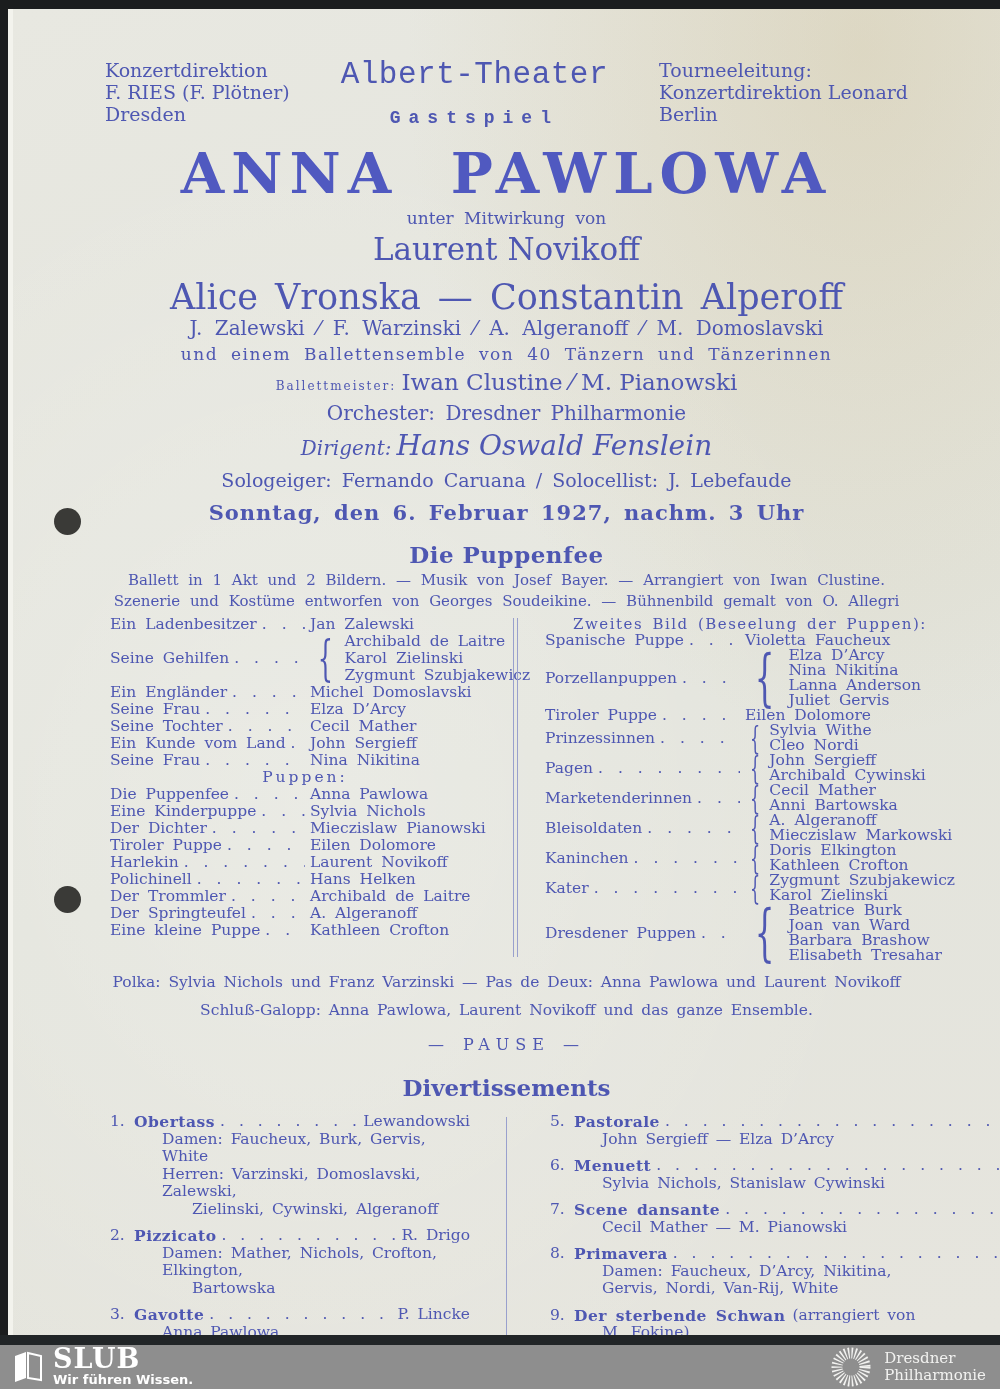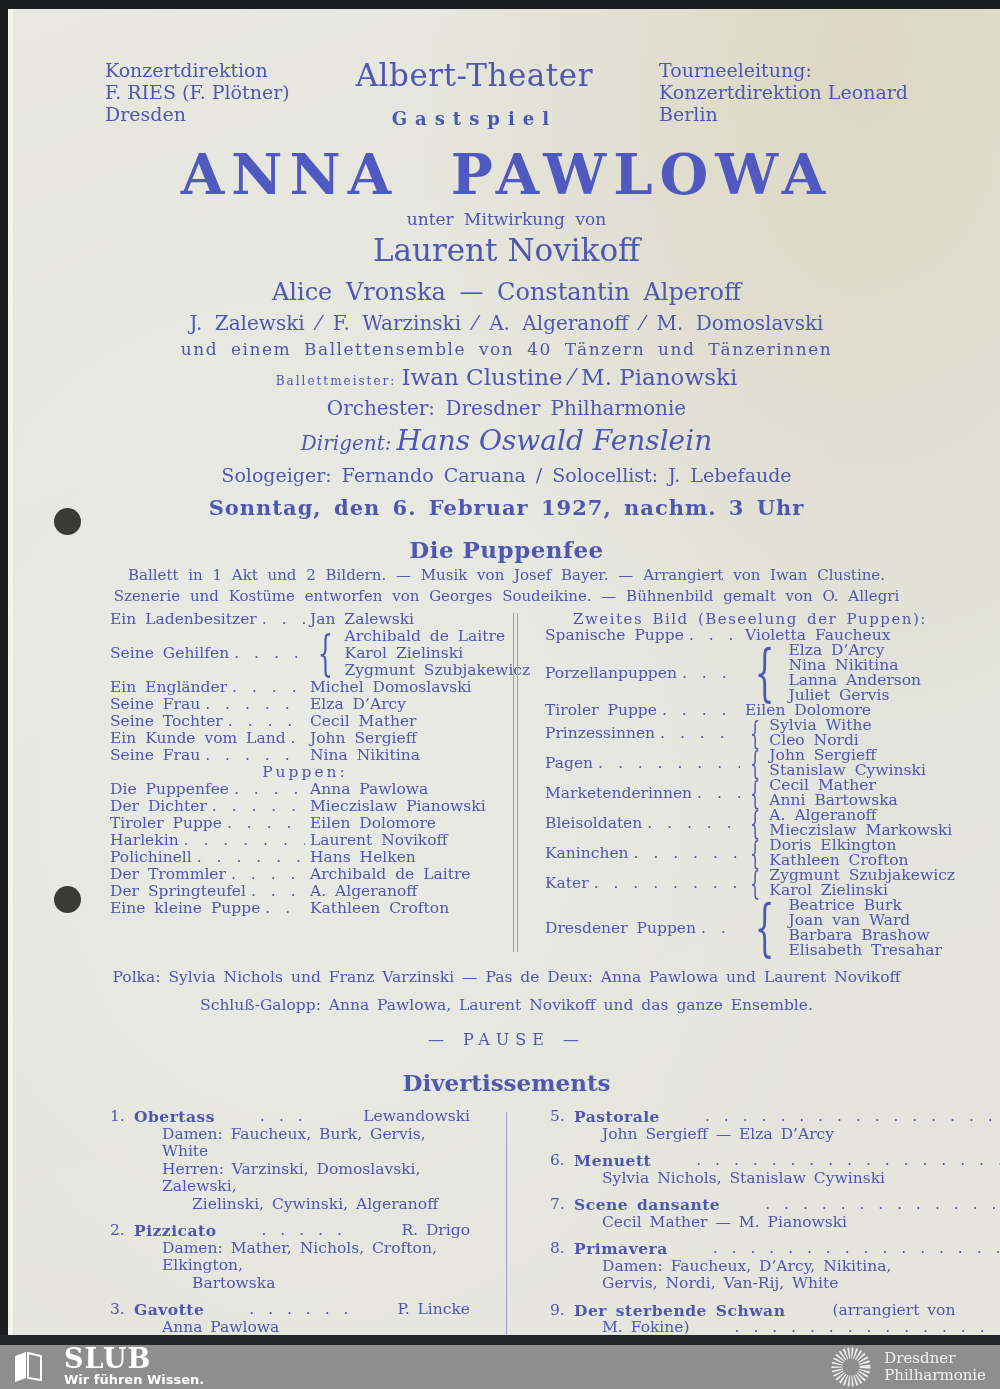--- a/index.html
+++ b/index.html
@@ -23,33 +23,33 @@
       linear-gradient(160deg,#e8e8e1 0%, #e3e4dc 55%, #e6e5de 100%);
     border-left:5px solid #f3f3ed;
   }
   .punch{position:absolute;width:27px;height:27px;border-radius:50%;background:#3a3a37;}
   .punch.top{left:54px;top:508px;}
   .punch.bottom{left:54px;top:886px;}
 
   
   .hdr{display:flex;justify-content:space-between;padding:50px 92px 0 92px;}
   .hdr-col{font-size:19px;line-height:22px;white-space:nowrap;}
-  .hdr-center{text-align:center;}
+  .hdr-center{text-align:center;font-family:Liberation Mono, monospace;}
   .theater-title{font-size:31px;line-height:32px;letter-spacing:.5px;}
   .gastspiel{margin-top:17px;font-size:18px;font-weight:bold;letter-spacing:8px;}
 
   
   .c{text-align:center;}
   .main-title{
     margin-top:16px;font-size:56px;font-weight:bold;letter-spacing:7px;word-spacing:26px;
     color:var(--ink-strong);line-height:58px;
   }
   .with-line{margin-top:6px;font-size:17px;word-spacing:5px;}
   .star2{margin-top:4px;font-size:31px;line-height:34px;}
-  .star3{margin-top:10px;font-size:24px;line-height:30px;word-spacing:6px;}
+  .star3{margin-top:16px;font-size:35px;line-height:30px;word-spacing:6px;}
   .soloists{margin-top:4px;font-size:20px;word-spacing:6px;}
   .ensemble{margin-top:4px;font-size:17px;letter-spacing:1.5px;word-spacing:6px;}
   .bmline{margin-top:5px;}
   .lbl-sm{font-size:12px;letter-spacing:2px;}
   .nm-md{font-size:23px;}
   .orch{margin-top:6px;font-size:20px;word-spacing:4px;}
   .dirline{margin-top:4px;font-style:italic;}
   .lbl-dir{font-size:20px;}
   .nm-lg{font-size:28px;}
   .sololine{margin-top:7px;font-size:19px;word-spacing:4px;}
@@ -95,34 +95,34 @@
   .div-cols{position:relative;display:flex;margin:12px 100px 0 97px;}
   .div-left{width:360px;flex:0 0 360px;}
   .div-right{flex:1;margin-left:80px;}
   .vdiv2{
     position:absolute;left:396px;top:4px;bottom:10px;width:2px;
     border-left:1px solid #99a0cd;
   }
   .div-item{display:flex;font-size:15.5px;line-height:17.5px;margin-bottom:9px;word-spacing:3px;}
   .div-num{width:24px;flex:0 0 24px;}
   .div-body{flex:1;min-width:0;}
-  .div-trow{display:flex;align-items:flex-end;gap:40px;}
+  .div-trow{display:flex;align-items:flex-end;}
   .div-t{font-weight:bold;letter-spacing:.5px;white-space:nowrap;}
   .div-suffix{margin-left:7px;white-space:nowrap;}
   .div-comp{white-space:nowrap;}
   .div-detail{padding-left:28px;}
   .ind2{padding-left:58px;}
   .prew{white-space:nowrap;}
 
   
   .scan-footer{position:absolute;left:0;right:0;bottom:0;height:54px;}
   .f-dark{height:10px;background:#212527;}
   .f-gray{height:44px;background:#8e8e8e;display:flex;justify-content:space-between;align-items:center;
           font-family:"DejaVu Sans","Liberation Sans",sans-serif;}
-  .slub{display:flex;align-items:center;padding-left:13px;gap:21px;}
+  .slub{display:flex;align-items:center;padding-left:13px;gap:10px;}
   .slub-txt{color:#fff;}
   .slub-name{font-size:27px;font-weight:bold;line-height:24px;font-family:"DejaVu Serif","Liberation Serif",serif;letter-spacing:1px;}
   .slub-tag{font-size:13px;font-weight:bold;margin-top:1px;}
   .phil{display:flex;align-items:center;padding-right:14px;gap:10px;}
   .phil-txt{color:#f2f2f0;font-family:"DejaVu Serif","Liberation Serif",serif;font-size:15px;line-height:17px;}
 </style>
 </head>
 <body>
 
 <div class="paper">
@@ -244,20 +244,29 @@
           <span class="rl">
               <span class="role">Die Puppenfee</span>
               <span class="leader"></span>
             </span>
           <span class="names">
               <span class="nm">Anna Pawlowa</span>
             </span>
         </div>
         <div class="cast-row">
           <span class="rl">
+              <span class="role">Eine Kinderpuppe</span>
+              <span class="leader"></span>
+            </span>
+          <span class="names">
+              <span class="nm">Sylvia Nichols</span>
+            </span>
+        </div>
+        <div class="cast-row">
+          <span class="rl">
               <span class="role">Der Dichter</span>
               <span class="leader"></span>
             </span>
           <span class="names">
               <span class="nm">Mieczislaw Pianowski</span>
             </span>
         </div>
         <div class="cast-row">
           <span class="rl">
               <span class="role">Tiroler Puppe</span>
@@ -361,21 +370,21 @@
           </span>
         </div>
         <div class="cast-row">
           <span class="rl">
               <span class="role">Pagen</span>
               <span class="leader"></span>
             </span>
           <span class="brace b2">{</span>
           <span class="names">
             <span class="nm">John Sergieff</span>
-            <span class="nm">Stanislaw Cywinski</span>
+            <span class="nm">Archibald Cywinski</span>
           </span>
         </div>
         <div class="cast-row">
           <span class="rl">
               <span class="role">Marketenderinnen</span>
               <span class="leader"></span>
             </span>
           <span class="brace b2">{</span>
           <span class="names">
             <span class="nm">Cecil Mather</span>

